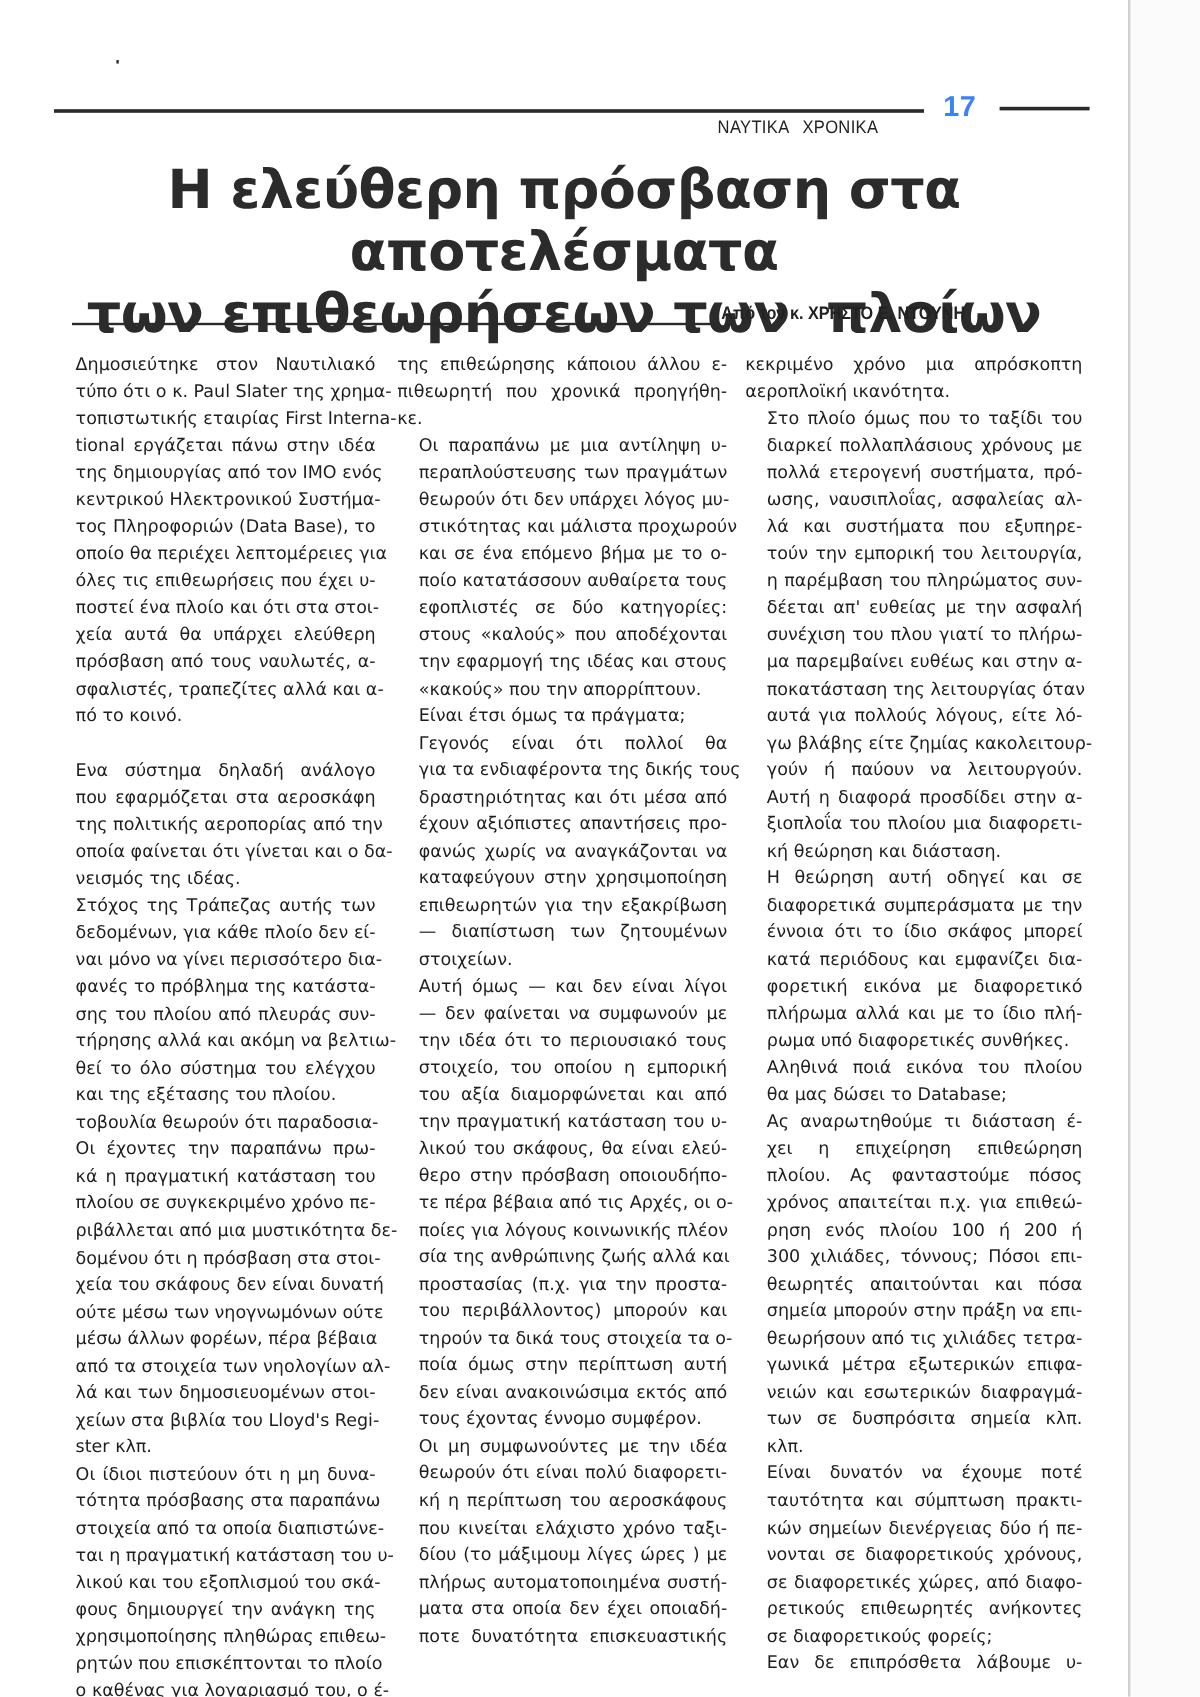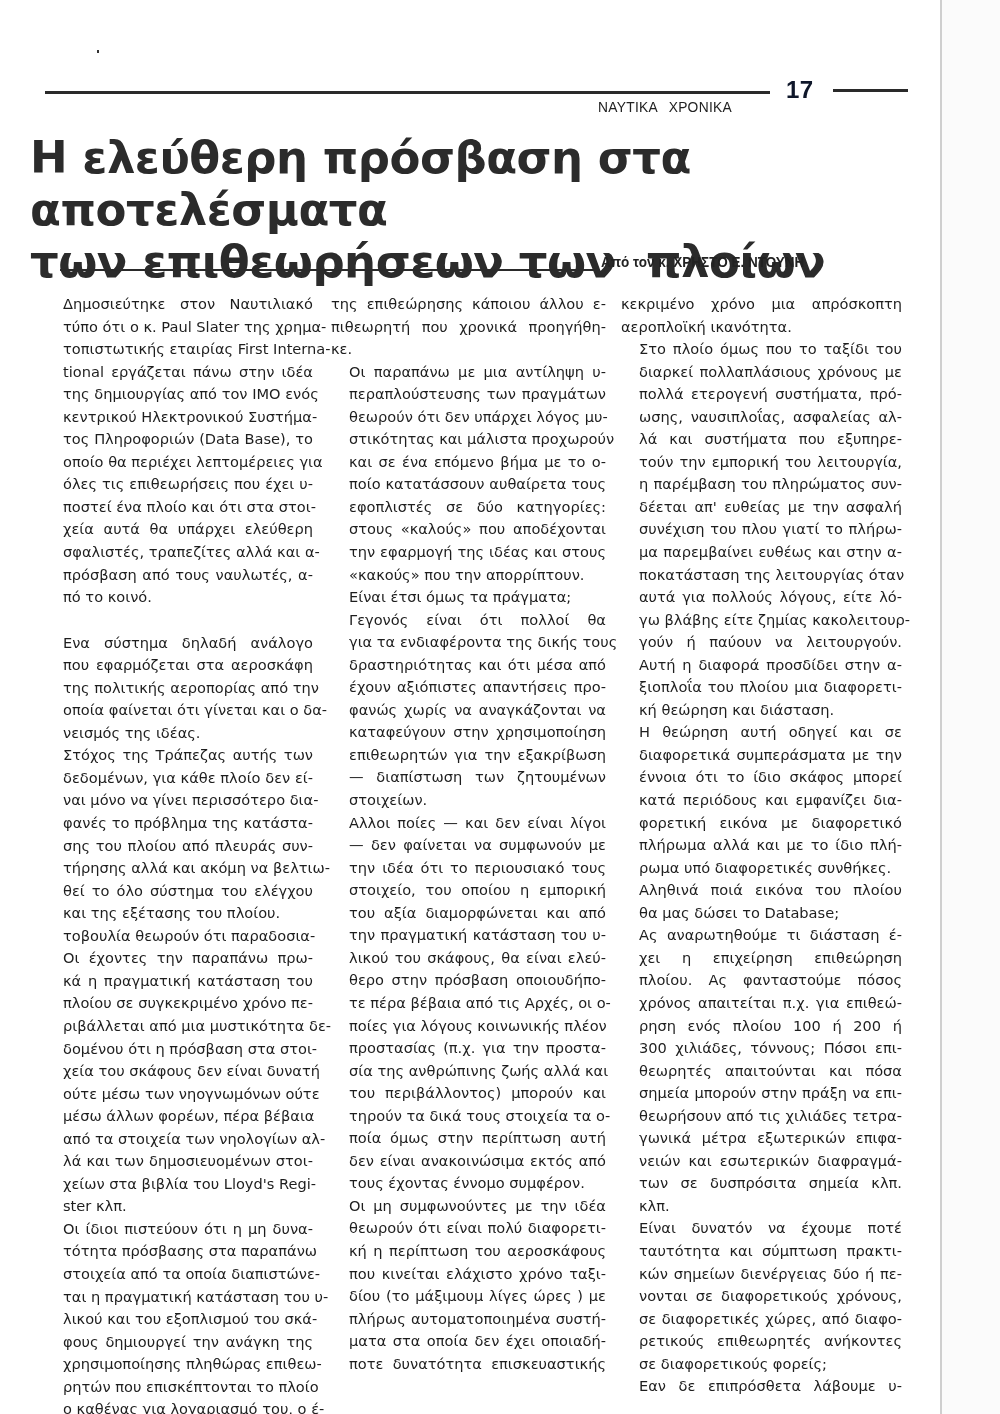--- a/index.html
+++ b/index.html
@@ -20,31 +20,31 @@
       position: absolute; left: 45px; top: 91px; width: 725px; height: 3px;
       background: #2a2a2a;
     }
     .header-rule-right {
       position: absolute; left: 833px; top: 89px; width: 75px; height: 3px;
       background: #2a2a2a;
     }
     .page-number {
       position: absolute; left: 786px; top: 76px;
       font-family: "Liberation Sans", sans-serif; font-weight: bold;
-      font-size: 24px; color: #0f172a; letter-spacing: 0.5px;
+      font-size: 24px; color: #3b82f6; letter-spacing: 0.5px;
     }
     .publication {
       position: absolute; left: 598px; top: 98px;
       font-family: "Liberation Sans", sans-serif; font-size: 15px;
       color: #222; letter-spacing: 0.3px; word-spacing: 8px;
       transform: scaleX(0.92); transform-origin: left;
     }
     .title {
       position: absolute; left: 30px; top: 132px; width: 880px;
-      text-align: left;
+      text-align: center;
       font-family: "DejaVu Sans", sans-serif; font-weight: bold;
       font-size: 45px; line-height: 52px; color: #2b2b2b;
       letter-spacing: -0.5px;
     }
     .byline-rule {
       position: absolute; left: 60px; top: 269px; width: 535px; height: 2px;
       background: #2a2a2a;
     }
     .byline {
       position: absolute; left: 601px; top: 253px;
@@ -96,22 +96,22 @@
       <span class="line">τύπο ότι ο κ. Paul Slater της χρημα-</span>
       <span class="line">τοπιστωτικής εταιρίας First Interna-</span>
       <span class="line">tional εργάζεται πάνω στην ιδέα</span>
       <span class="line">της δημιουργίας από τον ΙΜΟ ενός</span>
       <span class="line">κεντρικού Ηλεκτρονικού Συστήμα-</span>
       <span class="line">τος Πληροφοριών (Data Base), το</span>
       <span class="line">οποίο θα περιέχει λεπτομέρειες για</span>
       <span class="line">όλες τις επιθεωρήσεις που έχει υ-</span>
       <span class="line">ποστεί ένα πλοίο και ότι στα στοι-</span>
       <span class="line">χεία αυτά θα υπάρχει ελεύθερη</span>
+      <span class="line">πρόσβαση από τους ναυλωτές, α-</span>
       <span class="line">σφαλιστές, τραπεζίτες αλλά και α-</span>
-      <span class="line">πρόσβαση από τους ναυλωτές, α-</span>
       <span class="line last">πό το κοινό.</span>
     </p>
     <p class="para">
       <span class="line" style="text-indent: 18px; margin-top: 23px;">Ενα σύστημα δηλαδή ανάλογο</span>
       <span class="line">που εφαρμόζεται στα αεροσκάφη</span>
       <span class="line">της πολιτικής αεροπορίας από την</span>
       <span class="line">οποία φαίνεται ότι γίνεται και ο δα-</span>
       <span class="line last">νεισμός της ιδέας.</span>
     </p>
     <p class="para">
@@ -178,32 +178,32 @@
       <span class="line">για τα ενδιαφέροντα της δικής τους</span>
       <span class="line">δραστηριότητας και ότι μέσα από</span>
       <span class="line">έχουν αξιόπιστες απαντήσεις προ-</span>
       <span class="line">φανώς χωρίς να αναγκάζονται να</span>
       <span class="line">καταφεύγουν στην χρησιμοποίηση</span>
       <span class="line">επιθεωρητών για την εξακρίβωση</span>
       <span class="line">— διαπίστωση των ζητουμένων</span>
       <span class="line last">στοιχείων.</span>
     </p>
     <p class="para">
-      <span class="line" style="text-indent: 18px;">Αλλοι ποίες — και δεν είναι λίγοι</span>
+      <span class="line" style="text-indent: 18px;">Αυτή όμως — και δεν είναι λίγοι</span>
       <span class="line">— δεν φαίνεται να συμφωνούν με</span>
       <span class="line">την ιδέα ότι το περιουσιακό τους</span>
       <span class="line">στοιχείο, του οποίου η εμπορική</span>
       <span class="line">του αξία διαμορφώνεται και από</span>
       <span class="line">την πραγματική κατάσταση του υ-</span>
       <span class="line">λικού του σκάφους, θα είναι ελεύ-</span>
       <span class="line">θερο στην πρόσβαση οποιουδήπο-</span>
       <span class="line">τε πέρα βέβαια από τις Αρχές, οι ο-</span>
       <span class="line">ποίες για λόγους κοινωνικής πλέον</span>
+      <span class="line">σία της ανθρώπινης ζωής αλλά και</span>
       <span class="line">προστασίας (π.χ. για την προστα-</span>
-      <span class="line">σία της ανθρώπινης ζωής αλλά και</span>
       <span class="line">του περιβάλλοντος) μπορούν και</span>
       <span class="line">τηρούν τα δικά τους στοιχεία τα ο-</span>
       <span class="line">ποία όμως στην περίπτωση αυτή</span>
       <span class="line">δεν είναι ανακοινώσιμα εκτός από</span>
       <span class="line last">τους έχοντας έννομο συμφέρον.</span>
     </p>
     <p class="para">
       <span class="line" style="text-indent: 18px;">Οι μη συμφωνούντες με την ιδέα</span>
       <span class="line">θεωρούν ότι είναι πολύ διαφορετι-</span>
       <span class="line">κή η περίπτωση του αεροσκάφους</span>

